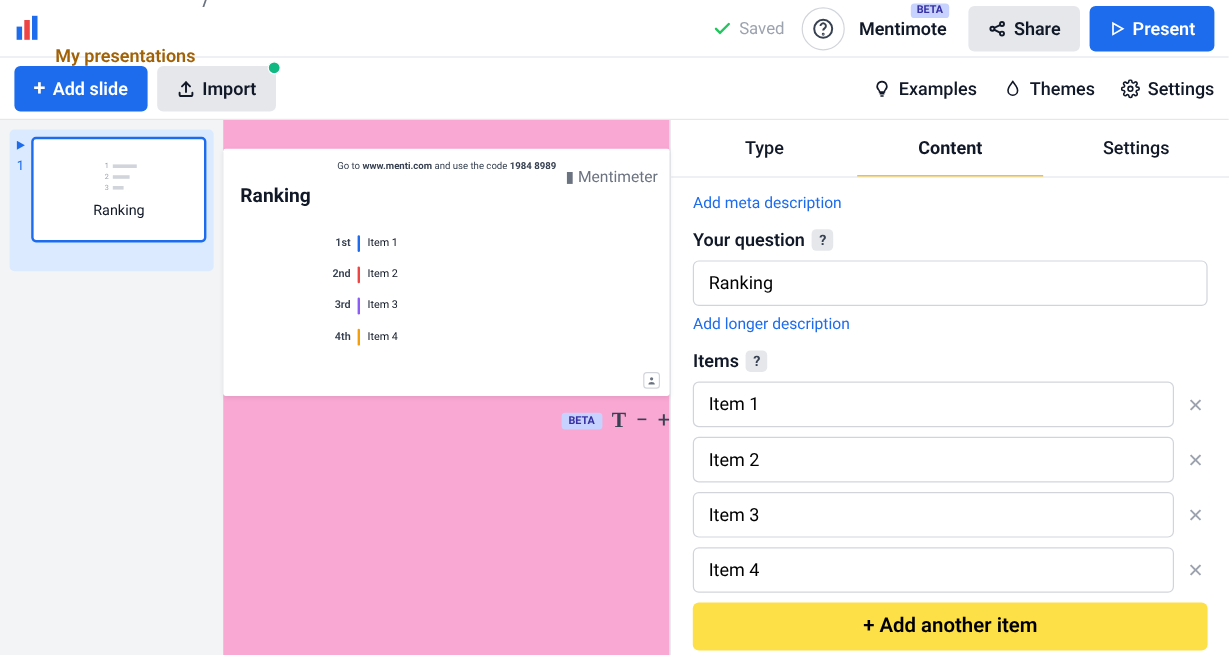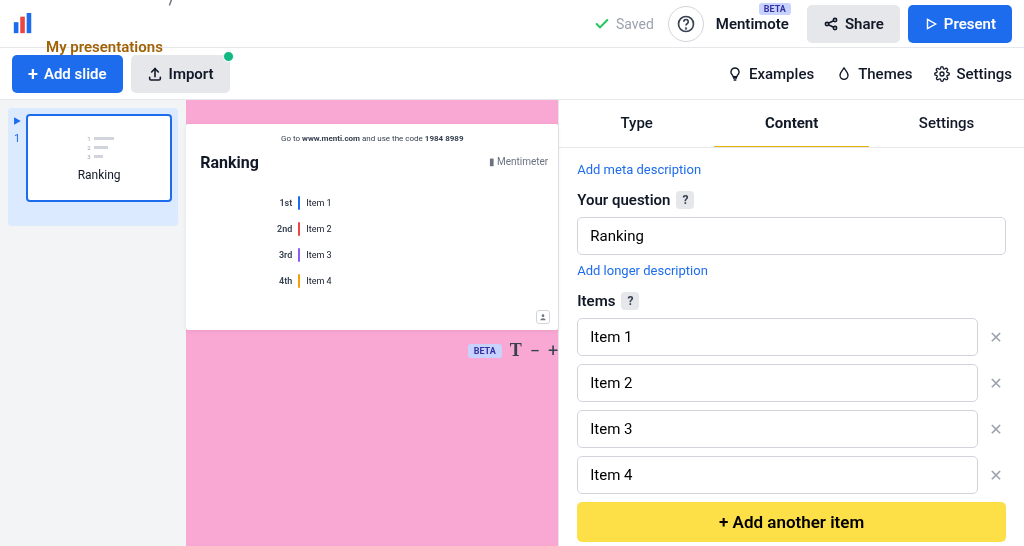--- a/index.html
+++ b/index.html
@@ -34,21 +34,21 @@
   .thumb-card { background: #fff; border: 2px solid #1d6ced; border-radius: 4px; height: 88px; display: flex; flex-direction: column; align-items: center; justify-content: center; gap: 8px; font-size: 12px; }
   .thumb-lines { display: grid; grid-template-columns: 6px 1fr; gap: 2px 3px; align-items: center; }
   .thumb-lines span.n { font-size: 6px; color: #9ca3af; text-align: right; }
   .thumb-lines span.b { height: 3px; background: #d1d5db; display: block; }
 
   .canvas { flex: 1; background: #f9a8d4; display: flex; flex-direction: column; align-items: center; padding: 24px 0 0; }
   .slide { width: 372px; height: 206px; background: #fff; border-radius: 2px; box-shadow: 0 1px 4px rgba(0,0,0,0.08); padding: 10px 14px; position: relative; }
   .slide-instr { text-align: center; font-size: 8px; color: #374151; }
   .slide-instr b { font-weight: 700; }
   .slide-title { font-size: 16px; font-weight: 700; margin-top: 10px; }
-  .slide-brandmark { position: absolute; top: 32px; right: 10px; font-size: 10px; color: #6b7280; }
+  .slide-brandmark { position: absolute; top: 16px; right: 10px; font-size: 13px; color: #6b7280; }
   .rank-list { margin: 24px 0 0 70px; }
   .rank-row { display: flex; align-items: center; gap: 6px; font-size: 9px; margin-bottom: 12px; }
   .rank-row .ord { width: 22px; text-align: right; font-weight: 600; color: #374151; }
   .rank-row .bar { width: 2px; height: 14px; border-radius: 2px; }
   .person-dot { position: absolute; bottom: 6px; right: 8px; width: 14px; height: 14px; border: 1px solid #d1d5db; border-radius: 3px; display: flex; align-items: center; justify-content: center; font-size: 8px; color: #6b7280; }
   .slide-tools { width: 372px; display: flex; justify-content: flex-end; align-items: center; gap: 8px; margin-top: 10px; }
   .beta-tag { background: #c7d2fe; color: #3730a3; font-size: 9px; font-weight: 700; padding: 2px 6px; border-radius: 3px; }
   .slide-tools .tbtn { font-size: 18px; color: #374151; cursor: pointer; font-weight: 600; font-family: Georgia, serif; }
   .slide-tools .plain { font-family: inherit; font-weight: 400; }
 

